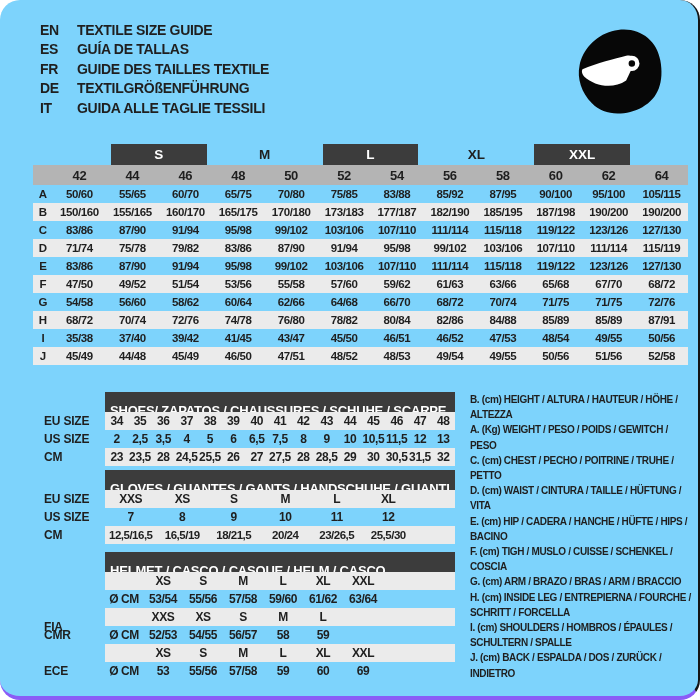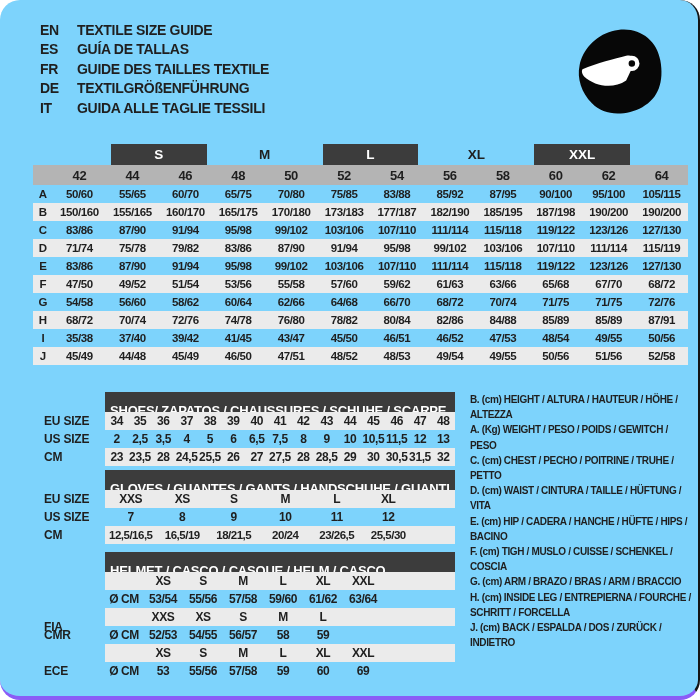--- a/index.html
+++ b/index.html
@@ -257,16 +257,17 @@
 
   <div class="legend">
     <div class="legend-item">B. (cm) HEIGHT / ALTURA / HAUTEUR / HÖHE / ALTEZZA</div>
     <div class="legend-item">A. (Kg) WEIGHT / PESO / POIDS / GEWITCH / PESO</div>
     <div class="legend-item">C. (cm) CHEST / PECHO / POITRINE / TRUHE / PETTO</div>
     <div class="legend-item">D. (cm) WAIST / CINTURA / TAILLE / HÜFTUNG / VITA</div>
     <div class="legend-item">E. (cm) HIP / CADERA / HANCHE / HÜFTE / HIPS / BACINO</div>
     <div class="legend-item">F. (cm) TIGH / MUSLO / CUISSE / SCHENKEL / COSCIA</div>
     <div class="legend-item">G. (cm) ARM / BRAZO / BRAS / ARM / BRACCIO</div>
     <div class="legend-item">H. (cm) INSIDE LEG / ENTREPIERNA / FOURCHE / SCHRITT / FORCELLA</div>
+    <div class="legend-item">I. (cm) SHOULDERS / HOMBROS / ÉPAULES / SCHULTERN / SPALLE</div>
     <div class="legend-item">J. (cm) BACK / ESPALDA / DOS / ZURÜCK / INDIETRO</div>
   </div>
 
 </div>
 
 </body></html>

